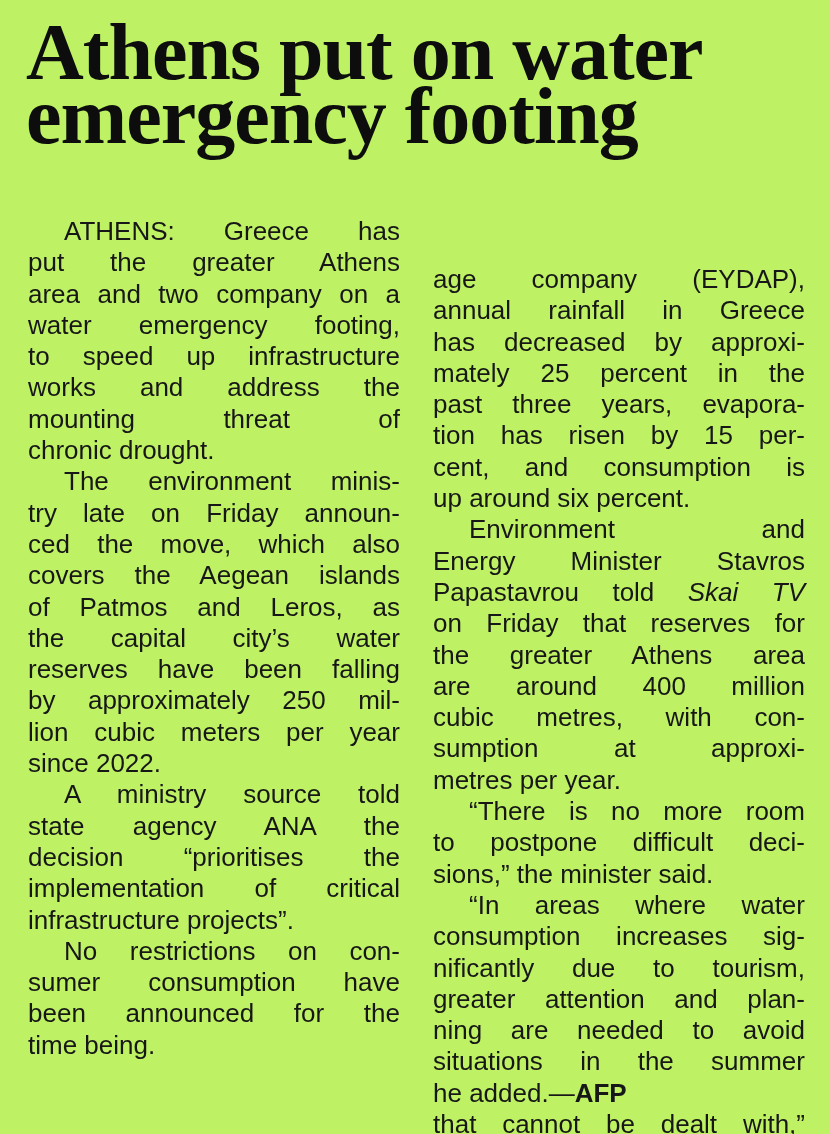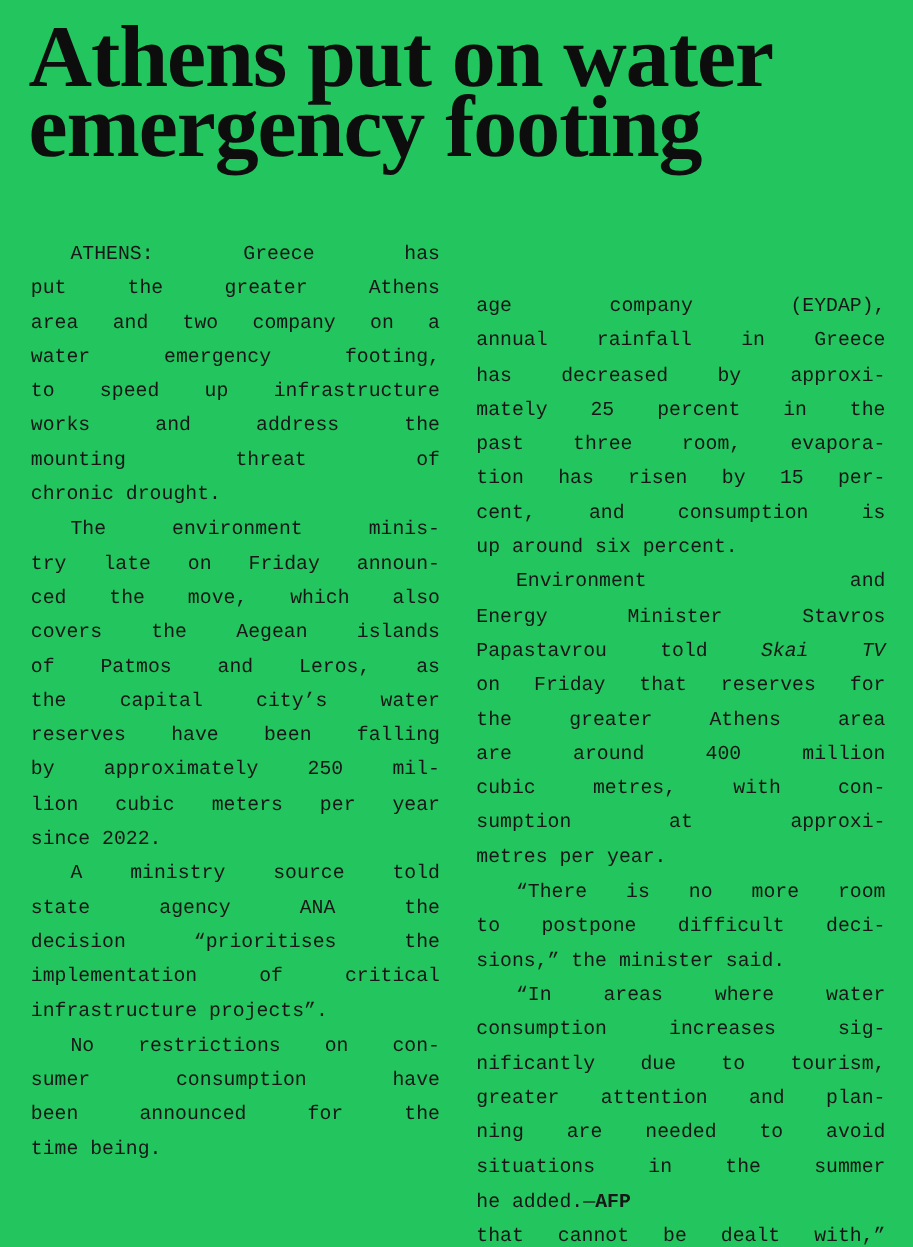--- a/index.html
+++ b/index.html
@@ -4,21 +4,21 @@
 <style>
   html, body {
     margin: 0;
     padding: 0;
     background: #ffffff;
   }
   .page {
     position: relative;
     width: 830px;
     height: 1134px;
-    background: #22c55e;
+    background: #bef264;
     overflow: hidden;
     color: #161616;
   }
   .headline {
     position: absolute;
     left: 26px;
     top: 20px;
     margin: 0;
     font-family: "Liberation Serif", serif;
     font-weight: 700;
@@ -32,22 +32,22 @@
   .columns {
     position: absolute;
     top: 216px;
     left: 0;
     width: 830px;
   }
   .col {
     position: absolute;
     top: 0;
     width: 372px;
-    font-family: Liberation Mono, monospace;
-    font-size: 18px;
+    font-family: Liberation Sans, sans-serif;
+    font-size: 26px;
     line-height: 31.3px;
     color: #171717;
   }
   .col-left  { left: 28px; }
   .col-right { left: 433px; margin-top: 48px; }
   .line {
     text-align: justify;
     text-align-last: justify;
     text-justify: inter-word;
     white-space: normal;
@@ -93,21 +93,21 @@
         <div class="line indent"><span>No restrictions on con-</span></div>
         <div class="line"><span>sumer consumption have</span></div>
         <div class="line"><span>been announced for the</span></div>
         <div class="line end"><span>time being.</span></div>
       </div>
     <div class="col col-right" id="col-1">
         <div class="line"><span>age company (EYDAP),</span></div>
         <div class="line"><span>annual rainfall in Greece</span></div>
         <div class="line"><span>has decreased by approxi-</span></div>
         <div class="line"><span>mately 25 percent in the</span></div>
-        <div class="line"><span>past three room, evapora-</span></div>
+        <div class="line"><span>past three years, evapora-</span></div>
         <div class="line"><span>tion has risen by 15 per-</span></div>
         <div class="line"><span>cent, and consumption is</span></div>
         <div class="line end"><span>up around six percent.</span></div>
         <div class="line indent"><span>Environment and</span></div>
         <div class="line"><span>Energy Minister Stavros</span></div>
         <div class="line"><span>Papastavrou told </span><span class="it">Skai TV</span></div>
         <div class="line"><span>on Friday that reserves for</span></div>
         <div class="line"><span>the greater Athens area</span></div>
         <div class="line"><span>are around 400 million</span></div>
         <div class="line"><span>cubic metres, with con-</span></div>

